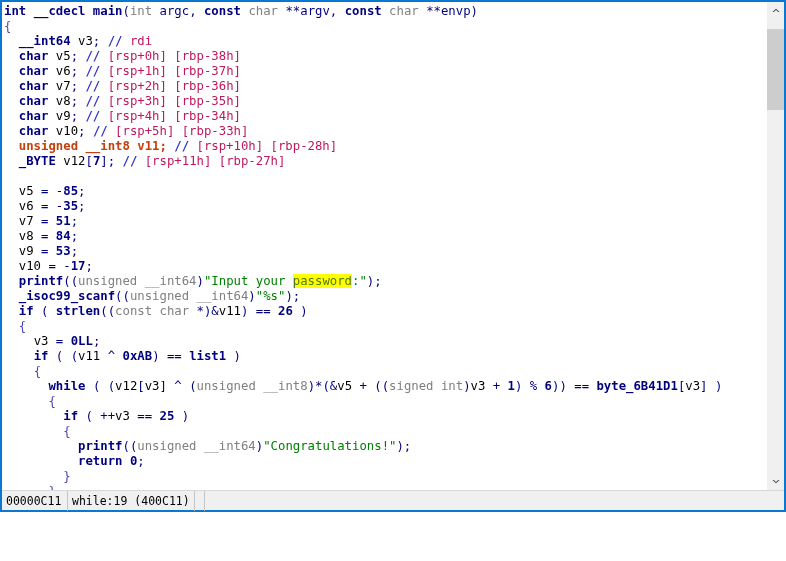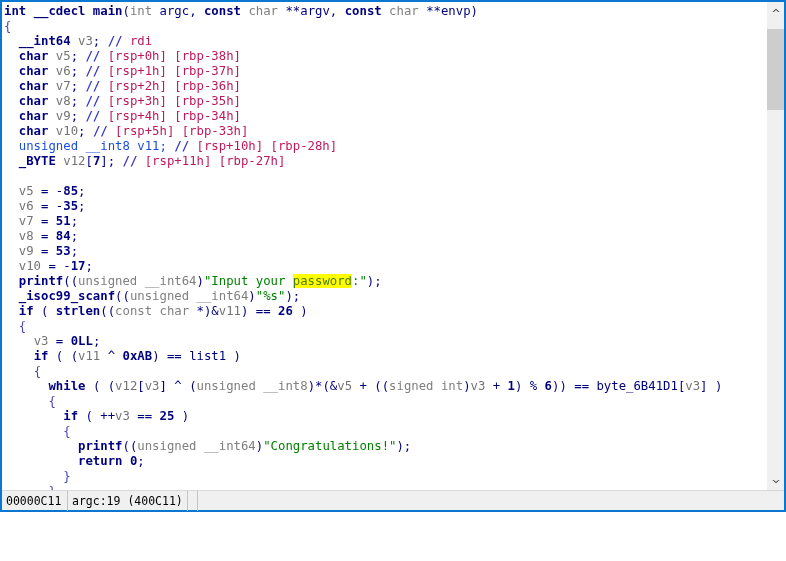--- a/index.html
+++ b/index.html
@@ -44,29 +44,29 @@
     line-height: 15px;
     white-space: pre;
     color: #00007f;
     padding-left: 2px;
   }
   .ln { height: 15px; white-space: pre; }
 
   
   .kw      { color: #00007f; font-weight: bold; }   
   .plain   { color: #00007f; }                       
-  .var     { color: #737373; }                       
+  .var     { color: #000000; }                       
   .num     { color: #00007f; font-weight: bold; }    
   .cmt     { color: #be185d; }                       
   .cmtmark { color: #3333cc; font-weight: bold; }    
   .type    { color: #808080; }                       
   .str     { color: #008000; }                       
   .fn      { color: #00007f; font-weight: bold; }    
-  .glob    { color: #00007f; font-weight: normal; }    
-  .sel     { color: #1d4ed8; font-weight: normal; }    
+  .glob    { color: #00007f; font-weight: bold; }    
+  .sel     { color: #c2410c; font-weight: bold; }    
   .hl      { background: #ffff00; color: #4d7c0f; }  
   .brace   { color: #4646b4; }
 
   
   .vscroll {
     flex: 0 0 17px;
     width: 17px;
     background: #f0f0f0;
     position: relative;
     border-left: 1px solid #ffffff;
@@ -140,18 +140,18 @@
         <svg class="vs-arrow" viewBox="0 0 8 5">
           <path d="M0.5 1 L4 4.2 L7.5 1 L6.2 1 L4 2.9 L1.8 1 Z" fill="#404040"></path>
         </svg>
       </div>
     </div>
 
   </div>
 
   <div class="statusbar">
     <div class="sb-cell addr">00000C11</div>
-    <div class="sb-cell loc">argc:19 (400C11)</div>
+    <div class="sb-cell loc">while:19 (400C11)</div>
     <div class="sb-cell blank1"></div>
     <div class="sb-cell blank2"></div>
   </div>
 
 </div>
 
 </body></html>

